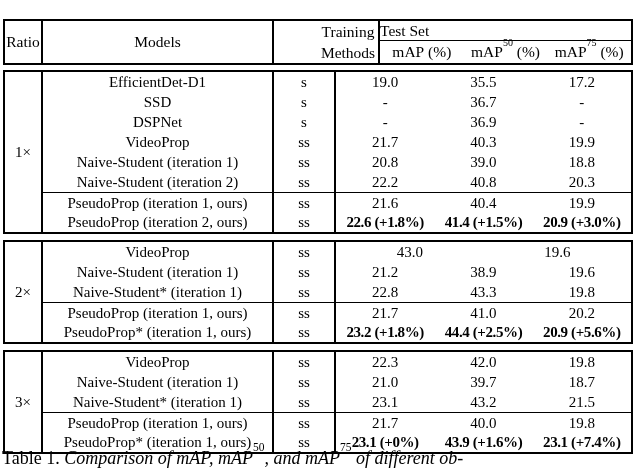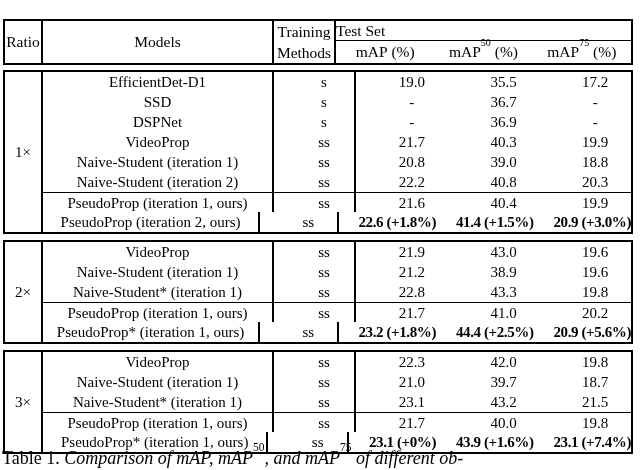--- a/index.html
+++ b/index.html
@@ -17,21 +17,21 @@
   
   .hdr-box{display:flex;}
   .col-ratio{width:36px;border-right:2px solid #000;}
   .col-models{width:229px;border-right:2px solid #000;}
   .col-training{width:60px;border-right:2px solid #000;}
   .col-test{flex:1;min-width:0;}
   .hdr-box .col-ratio,.hdr-box .col-models{
     display:flex;align-items:center;justify-content:center;
     height:42px;font-size:15.5px;
   }
-  .hdr-box .col-training{height:42px;text-align:center;font-size:15.5px;}
+  .hdr-box .col-training{height:42px;text-align:center;font-size:15.5px;padding-left:44px;}
   .hdr-box .col-training div{line-height:21px;height:21px;}
   .test-set-label{
     height:19px;line-height:20px;text-align:left;
     border-bottom:1.5px solid #000;font-size:15.5px;
   }
   .map-cols{display:flex;height:21.5px;}
   .map-col{flex:1;text-align:center;line-height:21px;font-size:15.5px;white-space:nowrap;}
 
   sup{
     font-size:10px;
@@ -44,21 +44,21 @@
   
   .block{display:flex;}
   .gap5{margin-top:5px;}
   .gap6{margin-top:6px;}
   .ratio-cell{
     width:36px;border-right:2px solid #000;
     display:flex;align-items:center;justify-content:center;
     font-size:15px;
   }
   .rows{flex:1;min-width:0;}
-  .row{display:flex;height:20px;line-height:20px;box-sizing:border-box;font-size:15px;gap:20px;}
+  .row{display:flex;height:20px;line-height:20px;box-sizing:border-box;font-size:15px;}
   .row.sep{border-top:1.5px solid #000;}
   .c-model{width:229px;border-right:2px solid #000;text-align:center;white-space:nowrap;overflow:hidden;}
   .c-method{width:60px;border-right:2px solid #000;text-align:center;}
   .c-val{flex:1;text-align:center;white-space:nowrap;}
   .boldvals .c-val{font-weight:bold;letter-spacing:-0.4px;}
 
   
   .caption{
     position:absolute;left:2px;top:448px;
     font-size:18px;white-space:nowrap;
@@ -151,21 +151,20 @@
         </div>
       </div>
     </div>
 
     <div class="box block gap6">
       <div class="ratio-cell">2×</div>
       <div class="rows">
         <div class="row">
           <div class="c-model">VideoProp</div>
           <div class="c-method">ss</div>
-          <div class="c-val">21.9</div>
           <div class="c-val">43.0</div>
           <div class="c-val">19.6</div>
         </div>
         <div class="row">
           <div class="c-model">Naive-Student (iteration 1)</div>
           <div class="c-method">ss</div>
           <div class="c-val">21.2</div>
           <div class="c-val">38.9</div>
           <div class="c-val">19.6</div>
         </div>

